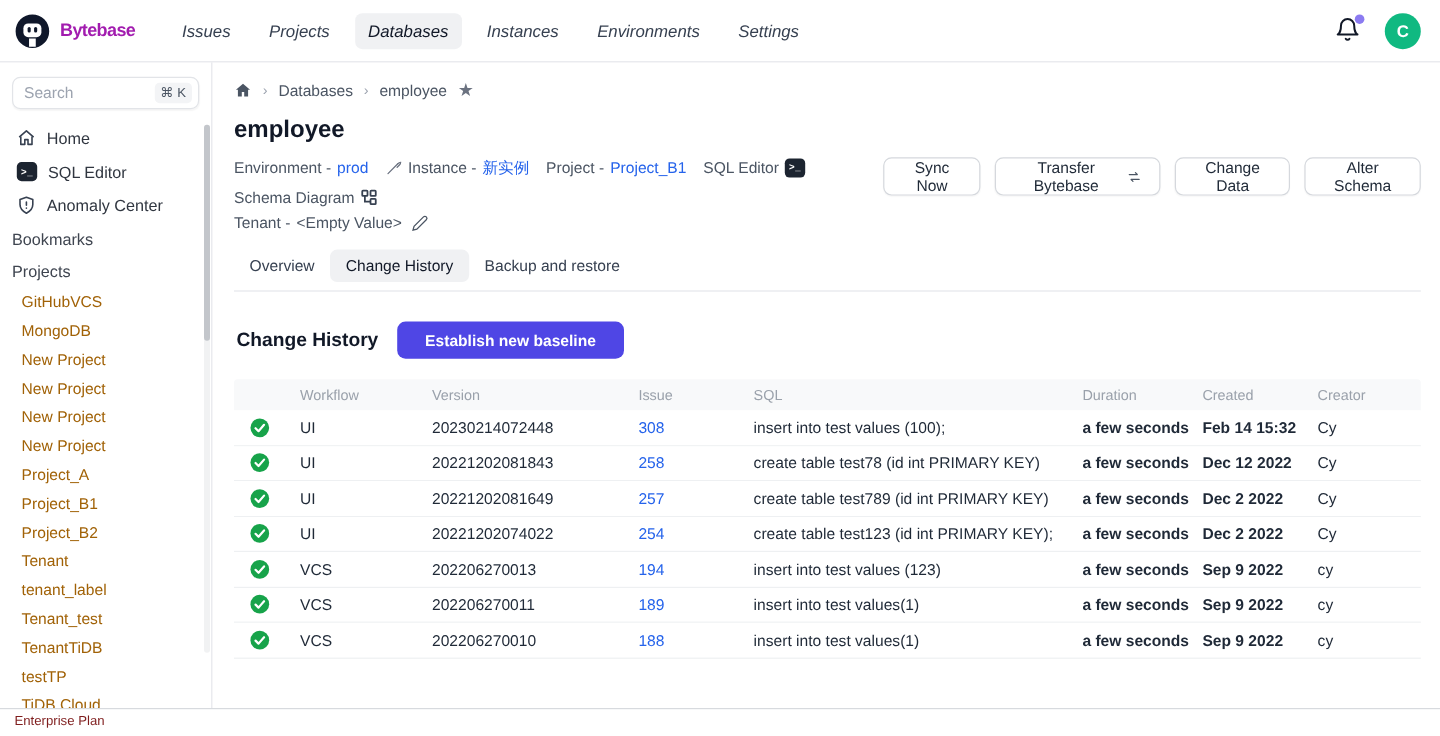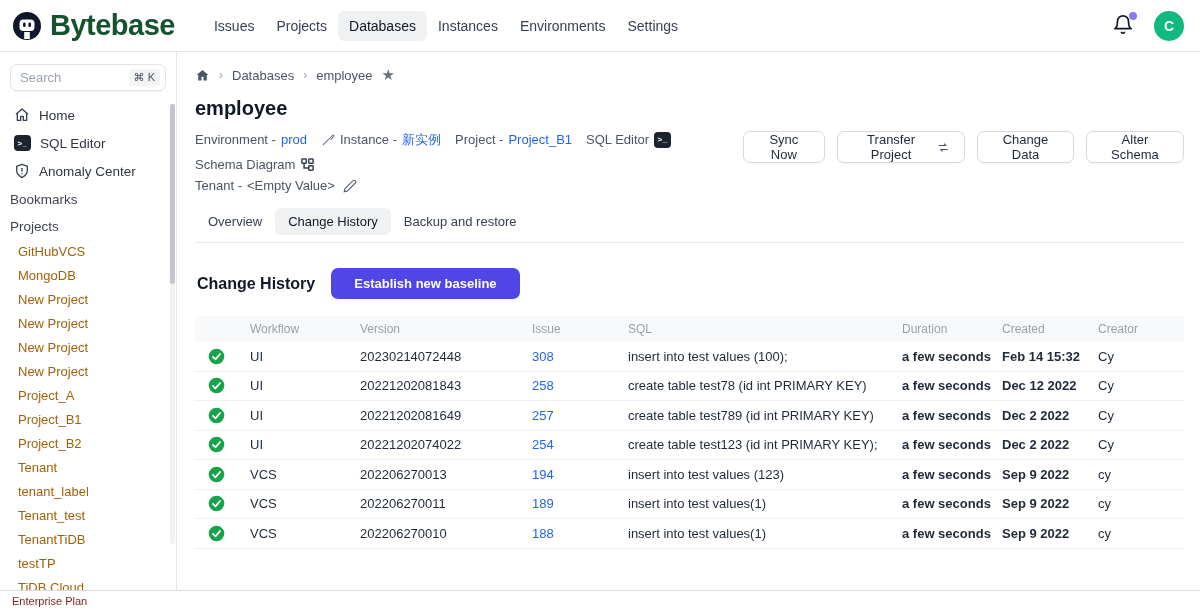--- a/index.html
+++ b/index.html
@@ -3,22 +3,22 @@
 <meta charset="utf-8">
 <style>
   * { margin:0; padding:0; box-sizing:border-box; }
   html,body { width:1200px; height:613px; overflow:hidden; background:#fff;
     font-family:"Liberation Sans", sans-serif; color:#1f2937; }
 
   
   .navbar { height:52px; display:flex; align-items:center; padding:0 16px 0 12px;
     border-bottom:1px solid #e5e7eb; background:#fff; }
   .brand { display:flex; align-items:center; gap:8px; cursor:pointer; }
-  .brand-name { font-size:29px; font-weight:800; letter-spacing:-0.5px; color:#14532d; }
-  .nav-items { display:flex; align-items:center; margin-left:28px; }
+  .brand-name { font-size:15px; font-weight:800; letter-spacing:-0.5px; color:#a21caf; }
+  .nav-items { display:flex; align-items:center; gap:10px; margin-left:28px;font-style:italic; }
   .nav-item { font-size:14px; color:#374151; padding:7px 11px; border-radius:6px; cursor:pointer; }
   .nav-item.active { background:#f0f1f3; color:#111827; }
   .nav-right { margin-left:auto; display:flex; align-items:center; gap:18px; }
   .bell-wrap { position:relative; width:24px; height:24px; cursor:pointer; }
   .bell-dot { position:absolute; top:-2px; right:-1px; width:8px; height:8px; border-radius:50%; }
   .avatar { width:30px; height:30px; border-radius:50%; color:#fff; font-size:14px; font-weight:600;
     display:flex; align-items:center; justify-content:center; cursor:pointer; }
 
   
   .body-row { display:flex; height:538px; }
@@ -242,21 +242,21 @@
               </svg>
             </span>
           </span>
         </div>
       </div>
       <div class="actions">
           <button class="btn">
             <span>Sync Now</span>
           </button>
           <button class="btn">
-            <span>Transfer Project</span>
+            <span>Transfer Bytebase</span>
             <svg width="15" height="15" viewBox="0 0 24 24" fill="none" stroke="#4b5563" stroke-width="2" stroke-linecap="round" stroke-linejoin="round">
               <path d="M4 8h13l-3-3"></path>
               <path d="M20 16H7l3 3"></path>
             </svg>
           </button>
           <button class="btn">
             <span>Change Data</span>
           </button>
           <button class="btn">
             <span>Alter Schema</span>

